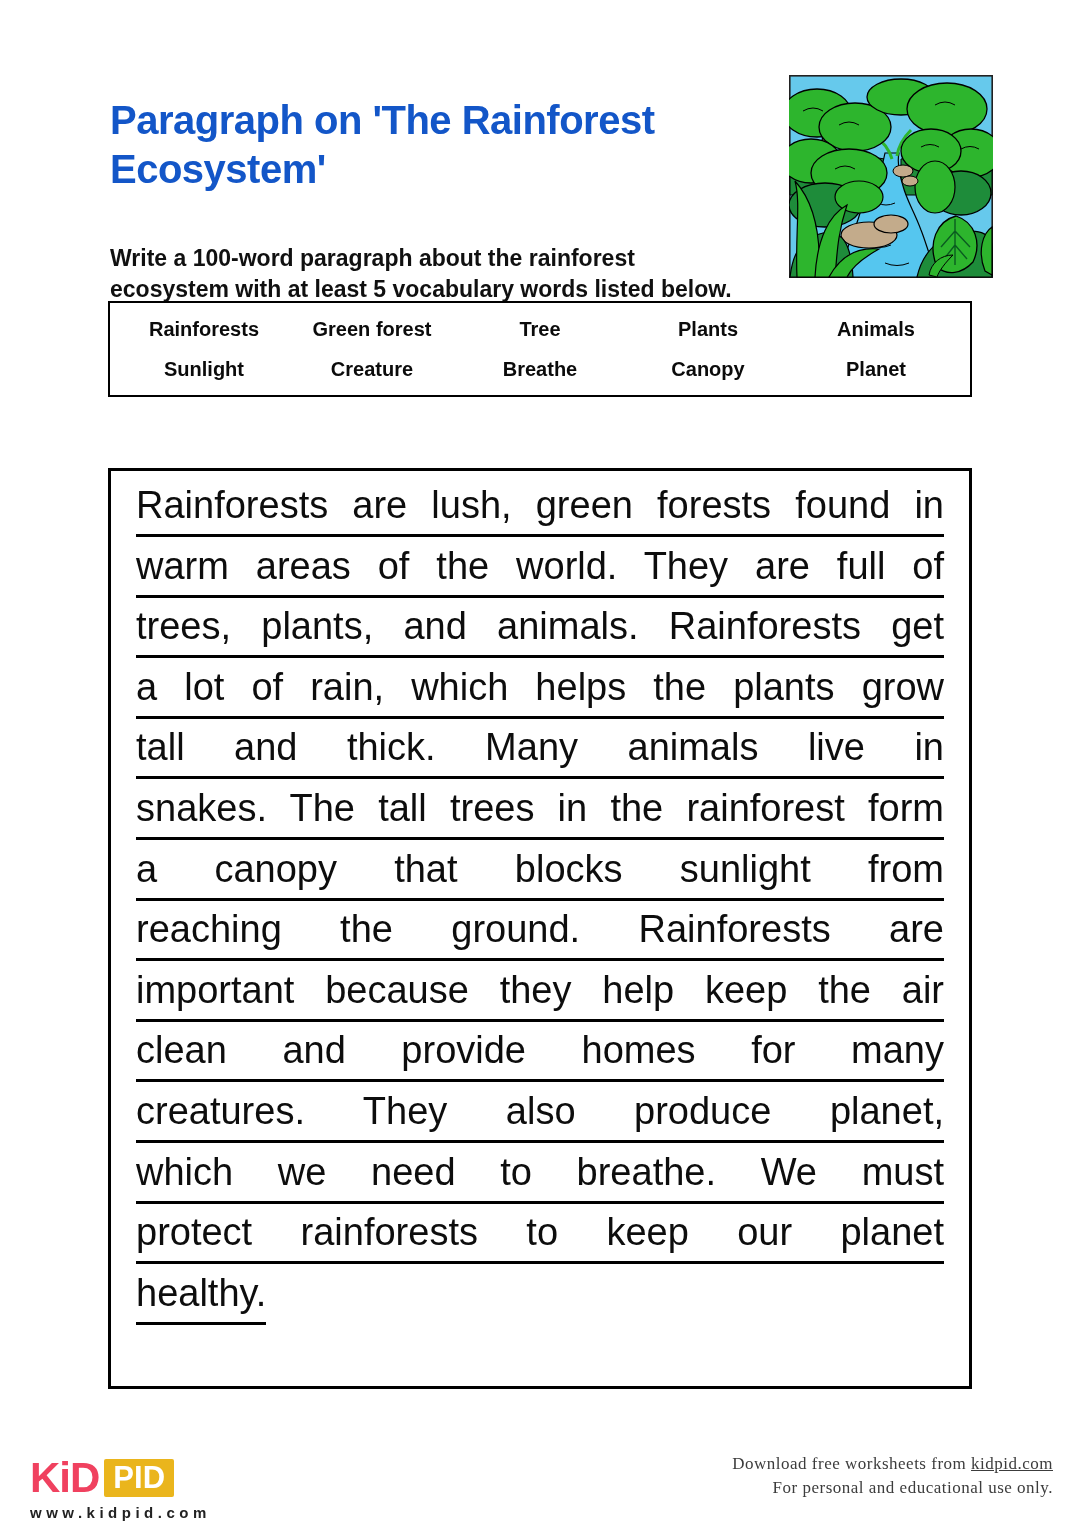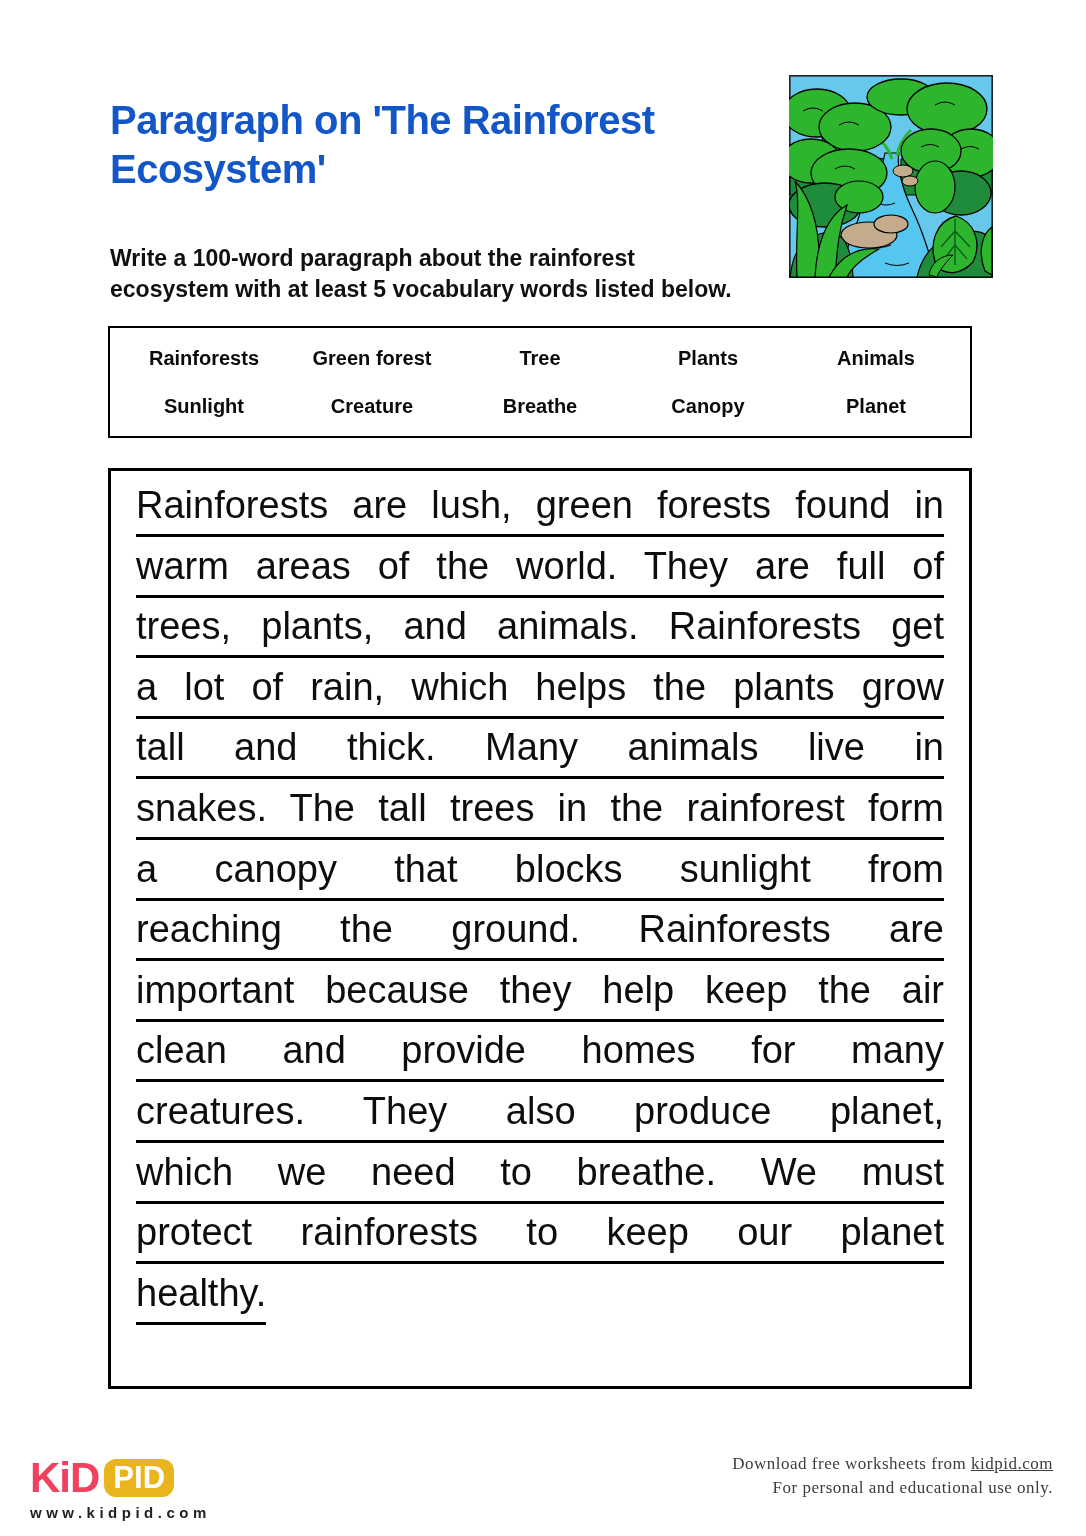--- a/index.html
+++ b/index.html
@@ -27,25 +27,24 @@
   .subtitle{
     position:absolute;left:110px;top:207px;width:690px;
     color:#101010;font-size:23px;font-weight:700;line-height:31px;margin-top:36px;
   }
   .illustration{
     position:absolute;left:789px;top:75px;width:204px;height:203px;
   }
   .illustration svg{display:block;width:100%;height:100%;}
   
   .vocab-box{
-    position:absolute;left:108px;top:301px;width:864px;height:112px;
+    position:absolute;left:108px;top:301px;width:864px;height:96px;
     border:2.5px solid #000;background:#fff;
     display:flex;flex-direction:column;justify-content:center;
     padding:6px 10px;
-    margin-top:25px;
   }
   .vocab-row{
     display:grid;grid-template-columns:repeat(5,1fr);
     align-items:center;justify-items:center;height:50px;
   }
   .vocab-word{
     font-size:20px;font-weight:700;color:#0b0b0b;white-space:nowrap;
   }
   
   .paragraph-box{
@@ -68,21 +67,21 @@
   .logo{position:absolute;left:30px;top:1458px;}
   .logo-row{display:flex;align-items:center;}
   .logo-kid{
     color:var(--logo-pink);font-size:42px;font-weight:800;letter-spacing:-1px;
     line-height:40px;
   }
   .logo-pid{
     display:inline-block;margin-left:5px;
     background:var(--logo-yellow);color:#ffffff;
     font-size:31px;font-weight:800;letter-spacing:0px;
-    border-radius:12px;padding:3px 9px 4px 9px;line-height:31px;text-align:center;
+    border-radius:2px;padding:3px 9px 4px 9px;line-height:31px;text-align:center;
   }
   .logo-url{
     margin-top:6px;font-size:15px;font-weight:600;color:#222;
     letter-spacing:4.5px;
   }
   .footer-note{
     position:absolute;right:33px;top:1452px;
     text-align:right;
     font-family:"Liberation Serif",serif;
     font-size:17px;line-height:24px;color:#3c3c3c;

